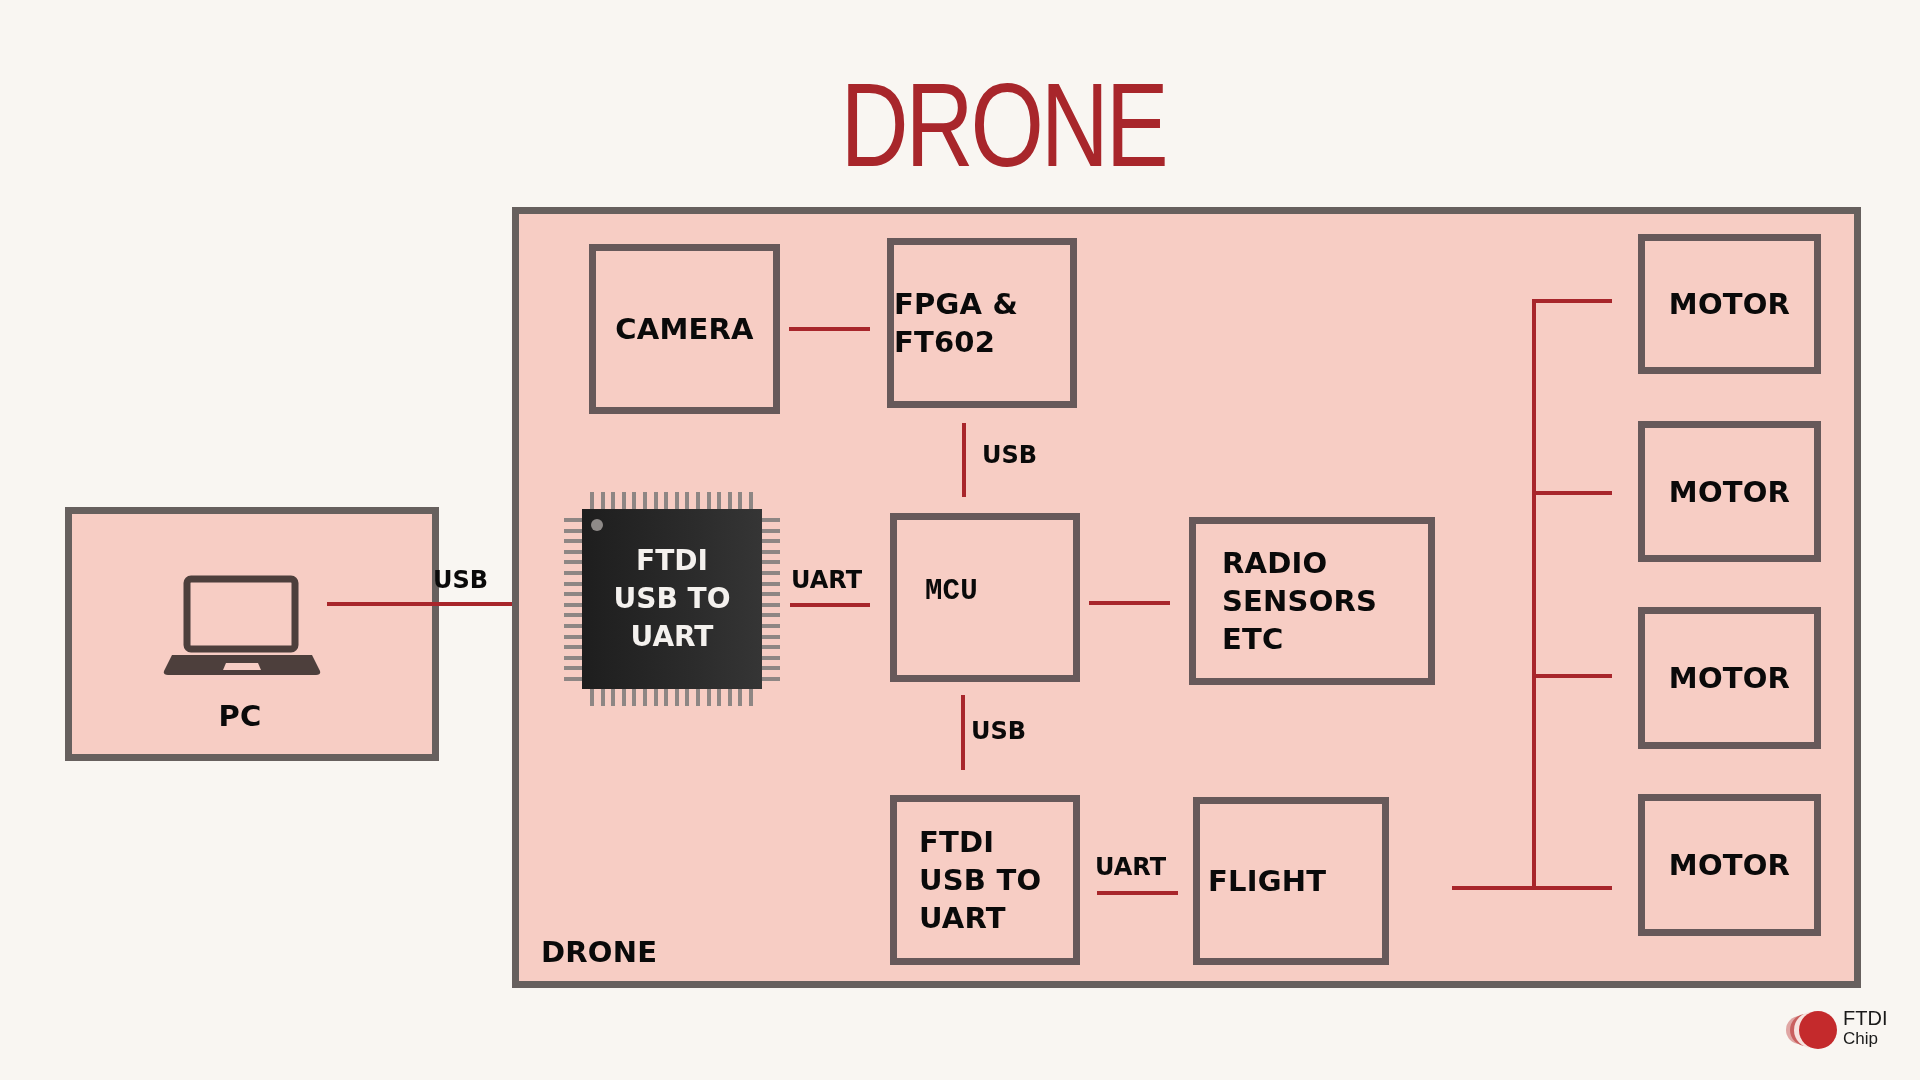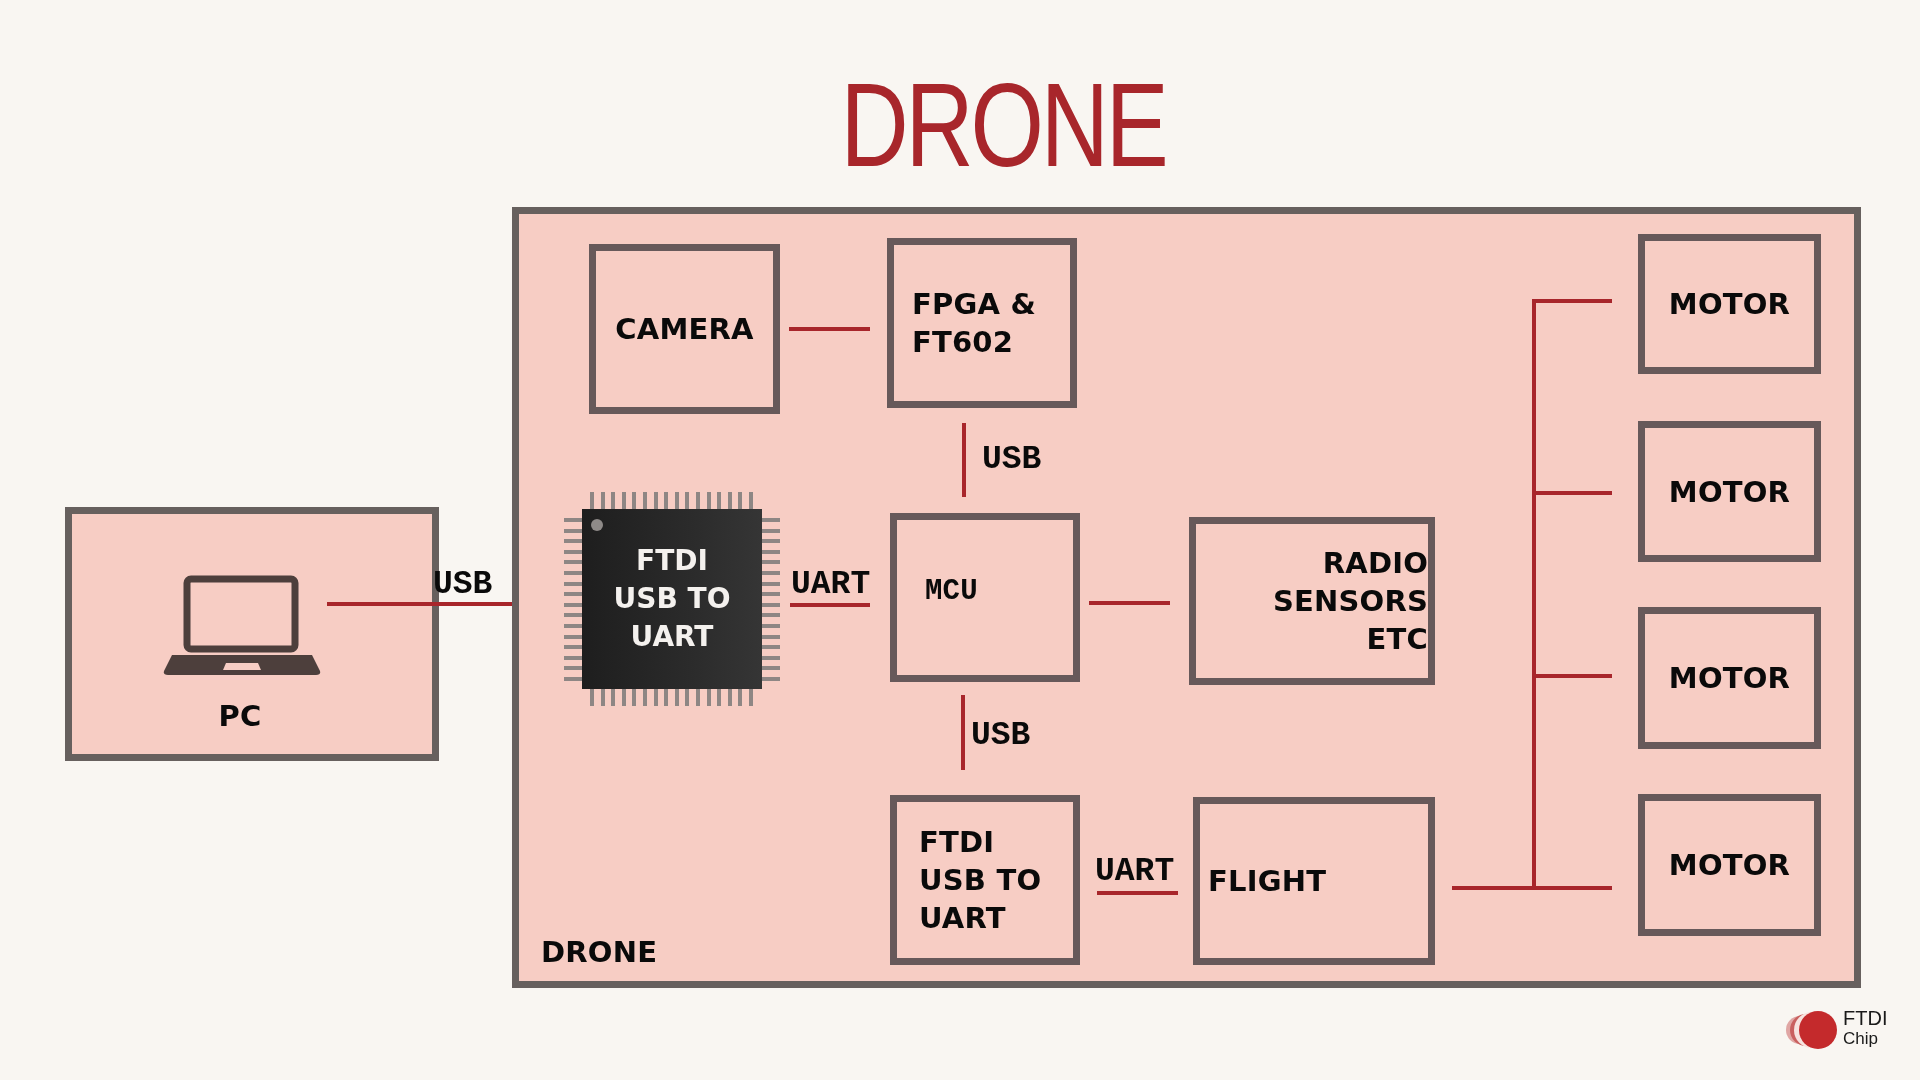--- a/index.html
+++ b/index.html
@@ -5,21 +5,21 @@
   html, body { margin:0; padding:0; }
   body { width:1920px; height:1080px; background:#f9f6f2; position:relative; overflow:hidden;
          font-family:"DejaVu Sans", "Liberation Sans", sans-serif; color:#0a0a0a; }
   .abs { position:absolute; box-sizing:border-box; }
   .box { border:7px solid #67595a; background:#f7cdc4; }
   .drone-frame { border-color:#67605e; border-width:7px; }
   .label { font-weight:bold; font-size:29px; line-height:38px; letter-spacing:0.2px; }
   .center { display:flex; align-items:center; justify-content:center; text-align:center; }
   .lefttext { display:flex; flex-direction:column; justify-content:center; }
   .line { background:#a8262b; position:absolute; }
-  .conn-label { position:absolute; font-weight:bold; font-size:33px; line-height:1;font-family:Liberation Mono, monospace; }
+  .conn-label { position:absolute; font-weight:bold; font-size:24px; line-height:1; }
   .chip { background:linear-gradient(90deg, #1e1e1e 0%, #2b2b2b 60%, #353535 100%); color:#f4f1ee; }
   .pin { position:absolute; background:#8e8684; }
 </style>
 </head>
 <body>
 
 <div class="abs" style="left:800px; top:70px; width:320px; height:110px; font-family:'Liberation Sans', sans-serif; font-size:118px; color:#a8262b; line-height:110px; text-align:center; letter-spacing:-4px;">
   <span style="display:inline-block; transform:scaleX(0.8);">DRONE</span>
 </div>
 
@@ -36,21 +36,21 @@
 <div class="conn-label" style="left:433px; top:568px;">USB</div>
 
 <div class="abs box drone-frame" style="left:512px; top:207px; width:1349px; height:781px;"></div>
 <div class="abs label" style="left:541px; top:933px;">DRONE</div>
 
 <div class="abs box label center" style="left:589px; top:244px; width:191px; height:170px;">
   <span>CAMERA</span>
 </div>
 <div class="line" style="left:789px; top:327px; width:81px; height:4px;"></div>
 
-<div class="abs box label lefttext" style="left:887px; top:238px; width:190px; height:170px; padding-left:18px;">
+<div class="abs box label lefttext" style="left:887px; top:238px; width:190px; height:170px; ">
   <span>FPGA &amp;</span>
   <span>FT602</span>
 </div>
 
 <div class="line" style="left:962px; top:423px; width:4px; height:74px;"></div>
 <div class="conn-label" style="left:982px; top:443px;">USB</div>
 
 <div class="abs" style="left:562px; top:490px; width:220px; height:218px;">
   <div id="pins">
       <div class="pin" style="left: 28px; top: 2px; width: 4px; height: 17px;"></div>
@@ -128,39 +128,39 @@
 
 <div class="line" style="left:790px; top:603px; width:80px; height:4px;"></div>
 <div class="conn-label" style="left:791px; top:568px;">UART</div>
 
 <div class="abs box label" style="left:890px; top:513px; width:190px; height:169px;">
   <span class="abs" style="left:28px; top:53px;font-family:Liberation Mono, monospace;">MCU</span>
 </div>
 
 <div class="line" style="left:1089px; top:601px; width:81px; height:4px;"></div>
 
-<div class="abs box label lefttext" style="left:1189px; top:517px; width:246px; height:168px; padding-left:26px;align-items:flex-end;">
+<div class="abs box label lefttext" style="left:1189px; top:517px; width:246px; height:168px; padding-left:26px;">
   <span>RADIO</span>
   <span>SENSORS</span>
   <span>ETC</span>
 </div>
 
 <div class="line" style="left:961px; top:695px; width:4px; height:75px;"></div>
 <div class="conn-label" style="left:971px; top:719px;">USB</div>
 
 <div class="abs box label lefttext" style="left:890px; top:795px; width:190px; height:170px; padding-left:22px;">
   <span>FTDI</span>
   <span>USB TO</span>
   <span>UART</span>
 </div>
 
 <div class="line" style="left:1097px; top:891px; width:81px; height:4px;"></div>
 <div class="conn-label" style="left:1095px; top:855px;">UART</div>
 
-<div class="abs box label lefttext" style="left:1193px; top:797px; width:242px; height:168px; padding-left:8px;">
+<div class="abs box label lefttext" style="left:1193px; top:797px; width:196px; height:168px; padding-left:8px;">
   <span>FLIGHT</span>
 </div>
 
 <div class="line" style="left:1452px; top:886px; width:160px; height:4px;"></div>
 <div class="line" style="left:1532px; top:299px; width:4px; height:589px;"></div>
 <div class="line" style="left:1532px; top:299px; width:80px; height:4px;"></div>
 <div class="line" style="left:1532px; top:491px; width:80px; height:4px;"></div>
 <div class="line" style="left:1532px; top:674px; width:80px; height:4px;"></div>
 
 <div class="abs box label center" style="left:1638px; top:234px; width:183px; height:140px;">

